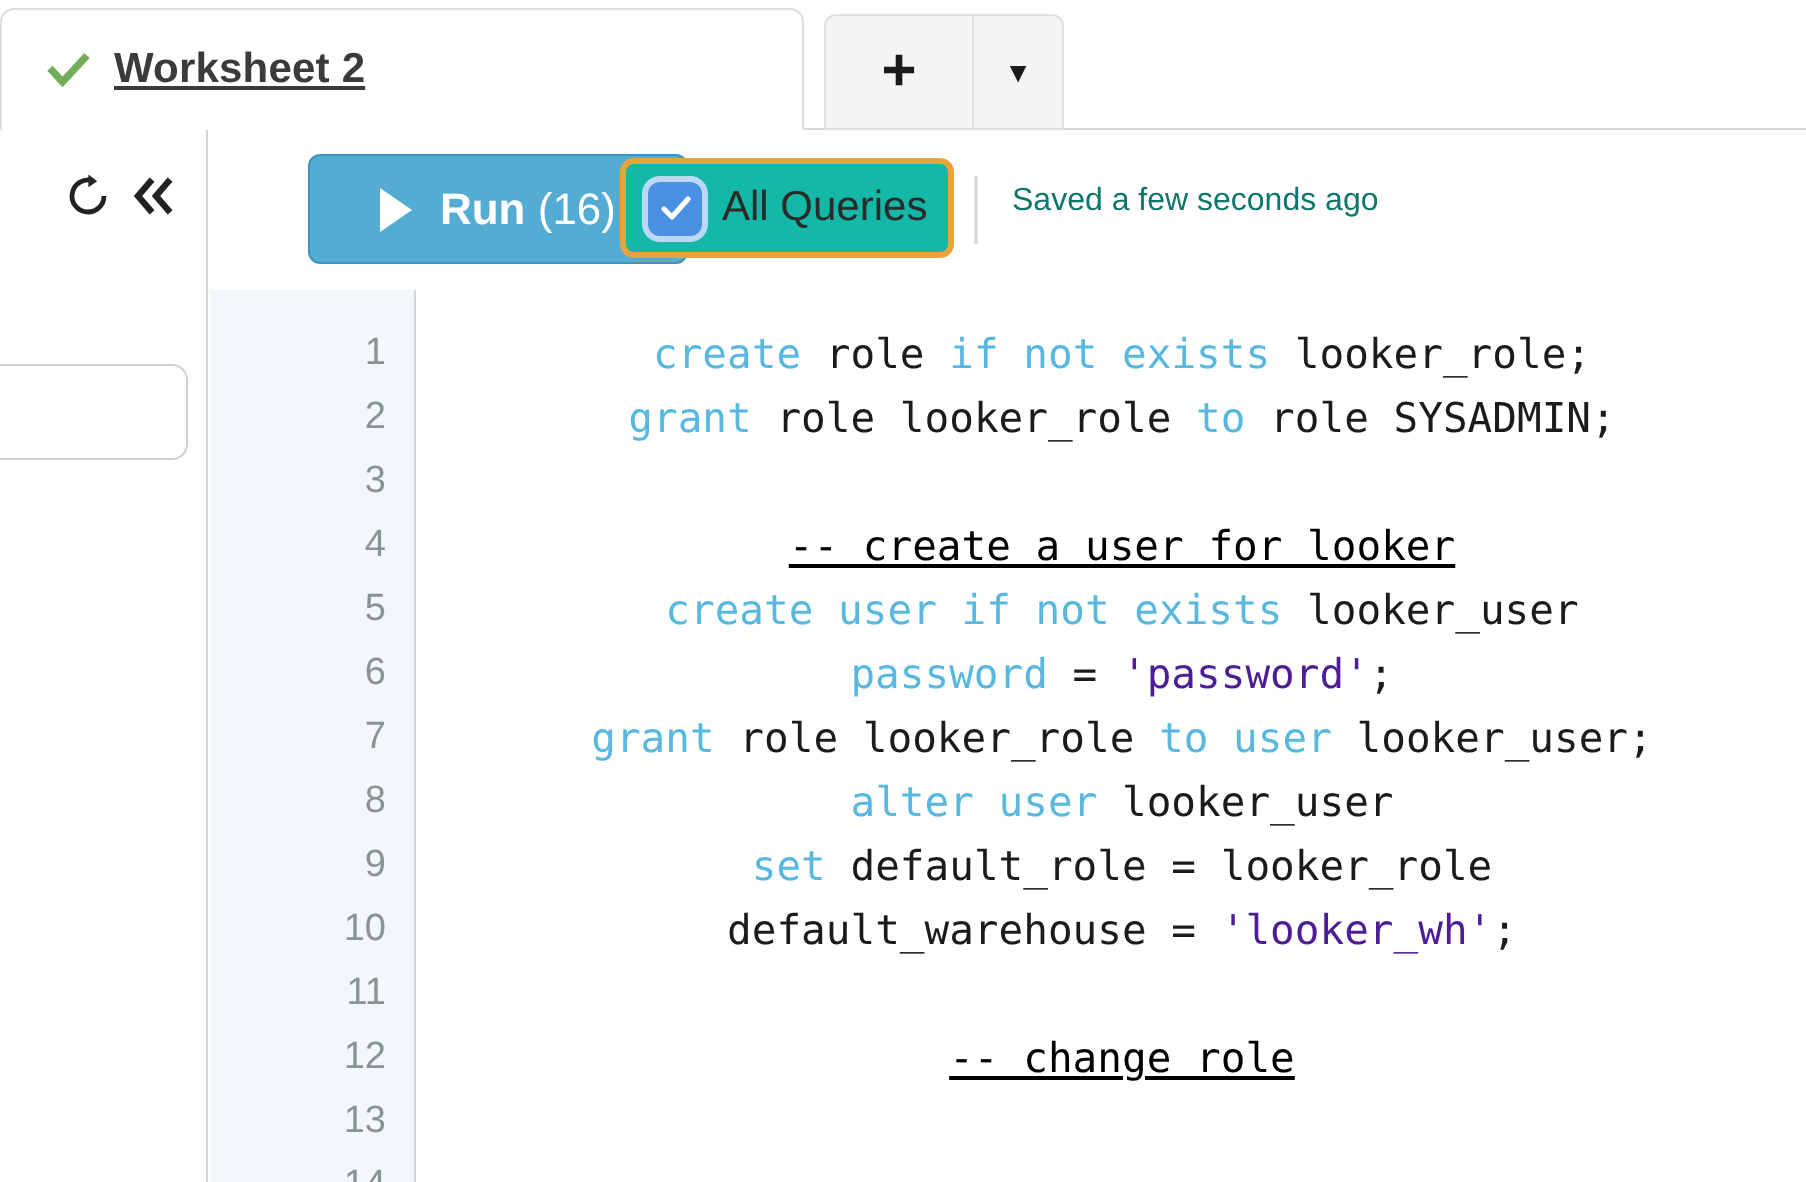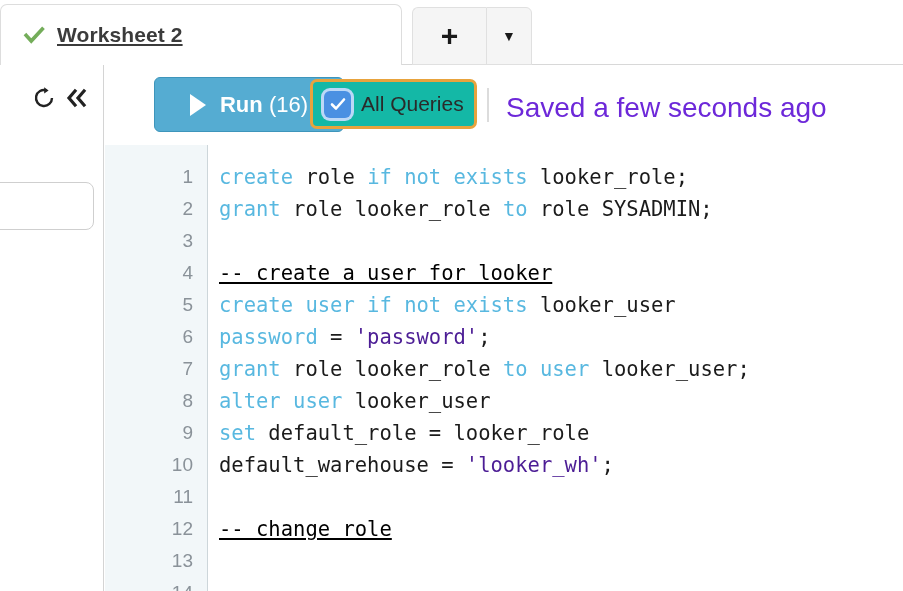--- a/index.html
+++ b/index.html
@@ -255,22 +255,22 @@
     top: 88px;
     width: 2px;
     height: 34px;
     background: #dcdcdc;
   }
 
   .saved-text {
     position: absolute;
     left: 506px;
     top: 92px;
-    font-size: 28px;
-    color: #6d28d9;
+    font-size: 16px;
+    color: #0f766e;
     white-space: nowrap;
   }
 
   
   .editor {
     position: absolute;
     left: 105px;
     top: 145px;
     width: 798px;
     height: 446px;
@@ -297,20 +297,21 @@
     height: 446px;
     background: #ffffff;
   }
 
   .line-row {
     height: 32px;
     line-height: 32px;
     white-space: pre;
     font-family: "DejaVu Sans Mono", monospace;
     font-size: 20.5px;
+    text-align: center;
   }
 
   .gutter .line-row {
     text-align: right;
     padding-right: 14px;
     color: #8a9299;
     font-family: "Liberation Sans", sans-serif;
     font-size: 19px;
     box-sizing: border-box;
   }

